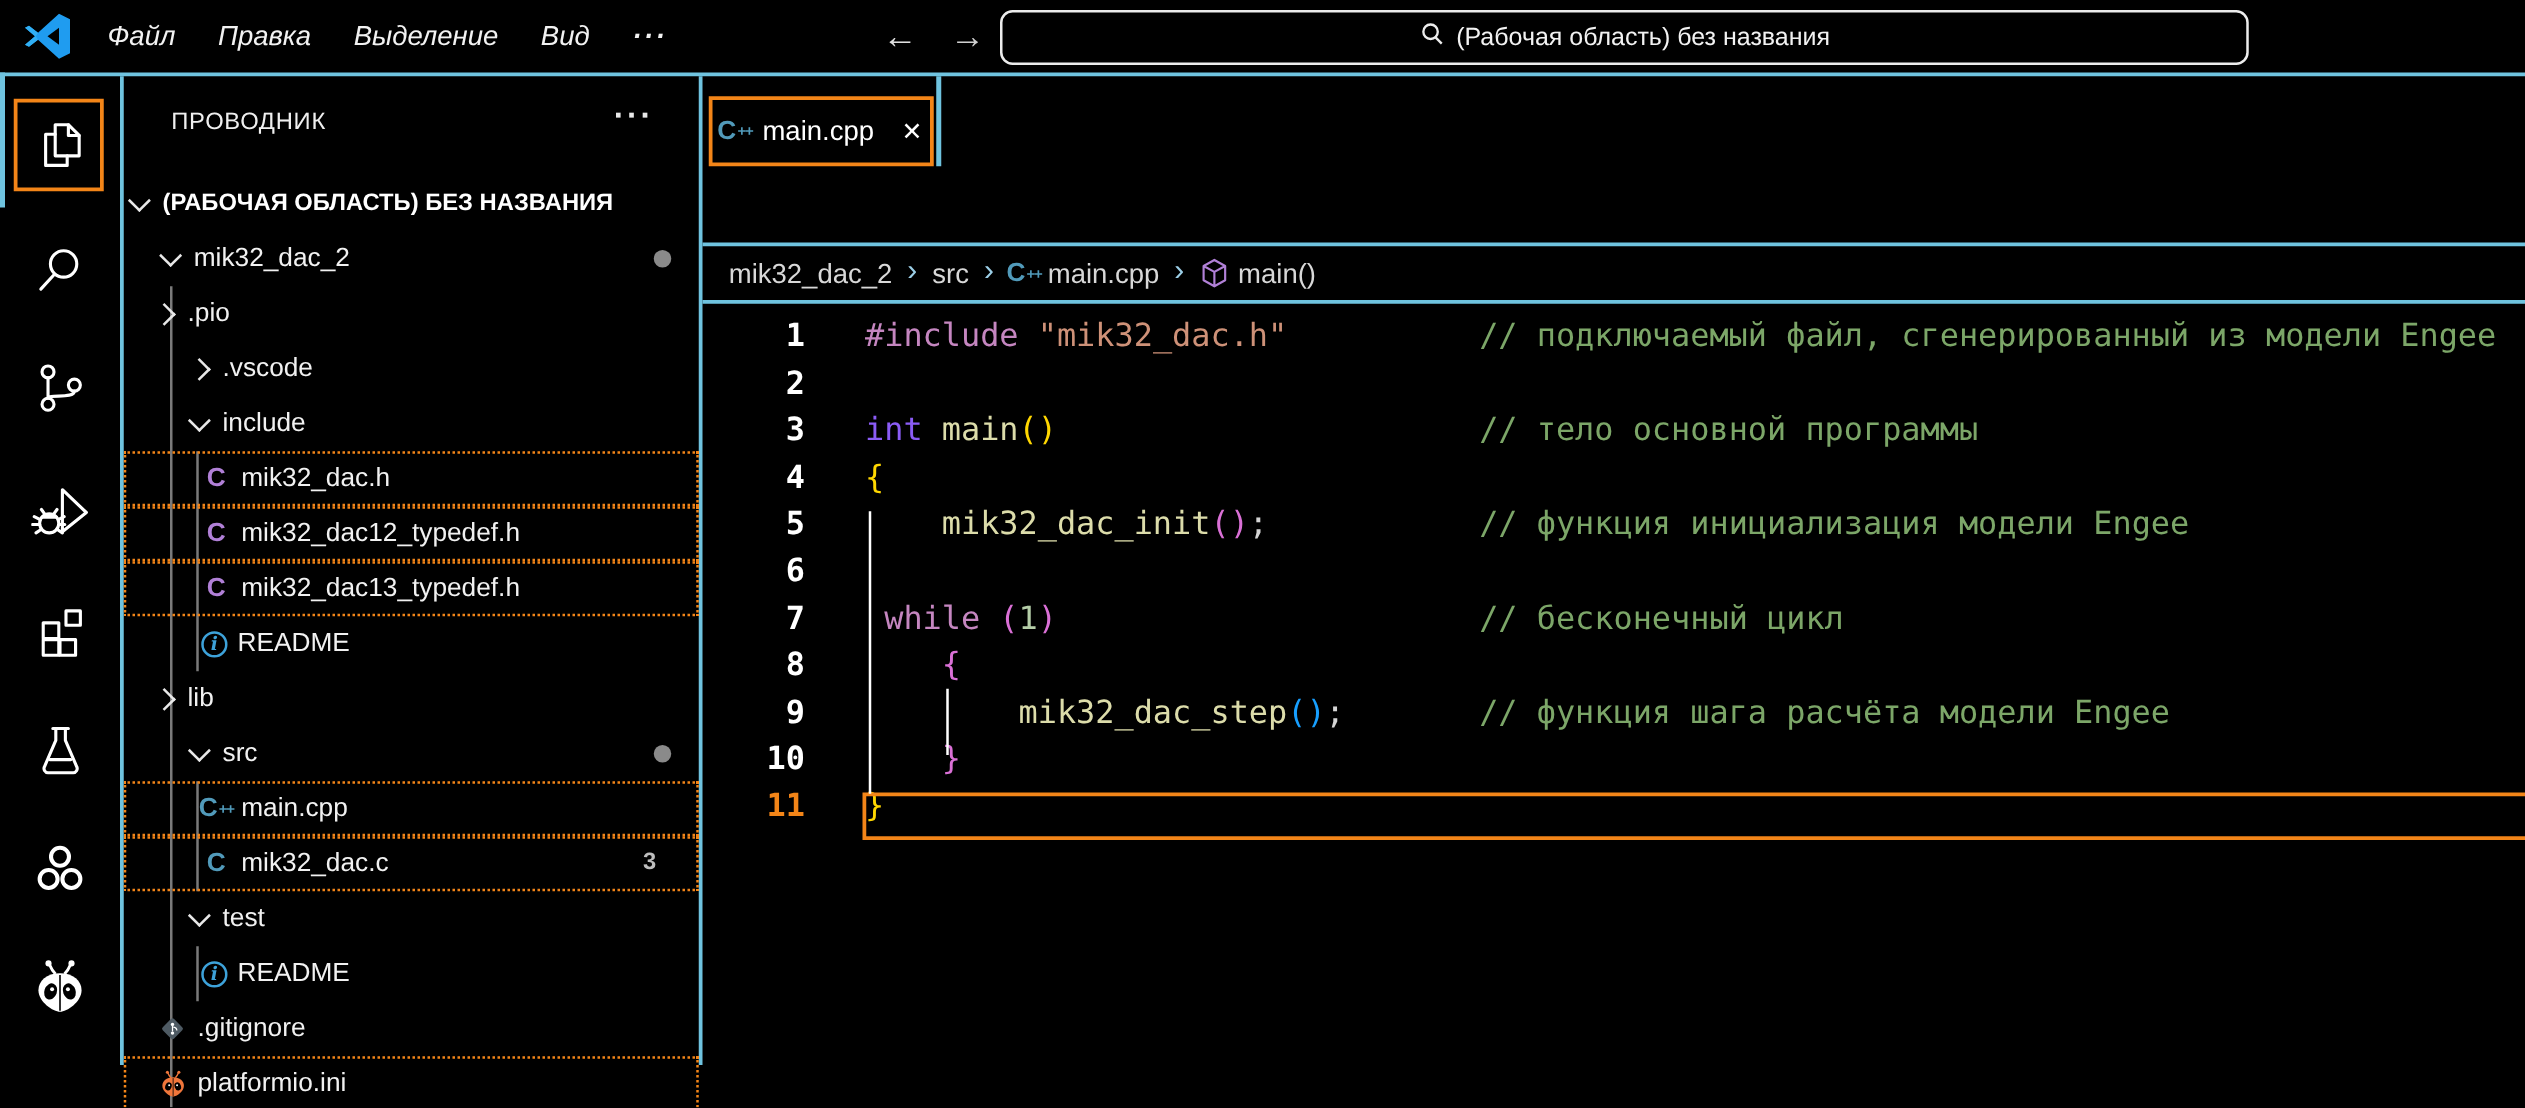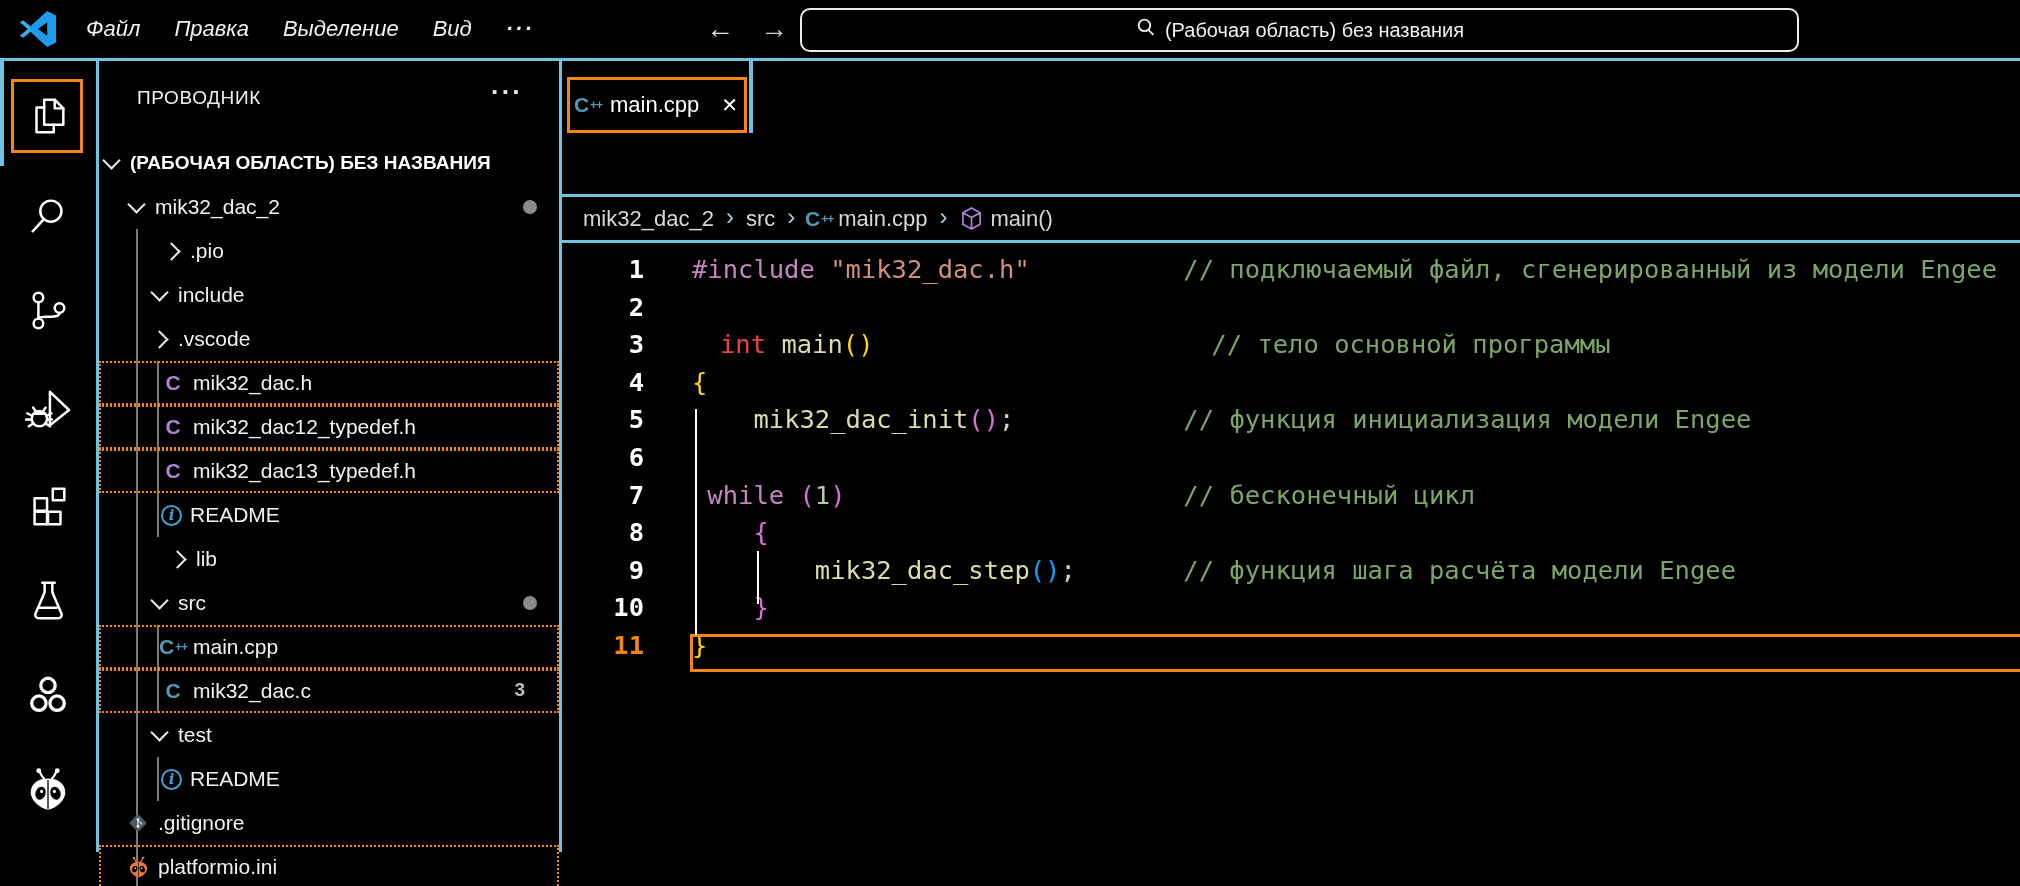--- a/index.html
+++ b/index.html
@@ -56,21 +56,21 @@
                font-size:22px;color:#d8d8d8;gap:12px;}
   .bc-sep{color:#9CCFE7;font-size:24px;margin-top:-3px;}
   .bc-item{display:flex;align-items:center;gap:7px;}
   #bc-border{left:562px;top:179px;width:1458px;height:3px;}
   #code{position:absolute;left:0;top:182px;width:100%;height:643px;padding-top:8px;
         font-family:"DejaVu Sans Mono",monospace;font-size:25.5px;}
   .code-line{display:flex;height:37.6px;line-height:37.6px;white-space:pre;}
   .ln{width:82px;text-align:right;color:#fff;font-weight:600;flex:none;}
   .ln.active{color:#F38518;}
   .lc{margin-left:48px;}
-  .tk-pp{color:#C586C0;text-align:center;} .tk-kw{color:#ef4444;margin-left:28px;} .tk-fn{color:#DCDCAA;} .tk-str{color:#CE9178;}
+  .tk-pp{color:#C586C0;text-align:center;} .tk-kw{color:#8b5cf6;} .tk-fn{color:#DCDCAA;} .tk-str{color:#CE9178;}
   .tk-num{color:#B5CEA8;} .tk-b1{color:#FFD700;} .tk-b2{color:#DA70D6;} .tk-b3{color:#179FFF;}
   .tk-pl{color:#d4d4d4;} .tk-cm{color:#7CA668;}
   #cur-line-box{position:absolute;left:128px;right:-4px;top:391px;height:38px;border:3px solid #F38518;box-sizing:border-box;}
   .ed-guide{position:absolute;width:2px;background:#ffffff;}
 </style>
 </head>
 <body>
 
 <div id="root">
 
@@ -166,49 +166,49 @@
     <div id="tree">
         <div class="tree-row bold" style="padding-left: 6px;">
           <span class="chev down"></span>
           <span class="tree-label">(РАБОЧАЯ ОБЛАСТЬ) БЕЗ НАЗВАНИЯ</span>
         </div>
         <div class="tree-row" style="padding-left: 31px;">
           <span class="chev down"></span>
           <span class="tree-label">mik32_dac_2</span>
           <span class="mod-dot"></span>
         </div>
-        <div class="tree-row" style="padding-left: 66px;">
+        <div class="tree-row" style="padding-left: 26px;">
           <span class="chev right"></span>
           <span class="tree-label">.pio</span>
-        </div>
-        <div class="tree-row" style="padding-left: 54px;">
-          <span class="chev down"></span>
-          <span class="tree-label">include</span>
         </div>
         <div class="tree-row" style="padding-left: 54px;">
           <span class="chev right"></span>
           <span class="tree-label">.vscode</span>
         </div>
+        <div class="tree-row" style="padding-left: 54px;">
+          <span class="chev down"></span>
+          <span class="tree-label">include</span>
+        </div>
         <div class="tree-row dotted" style="padding-left: 62px;">
           <span class="fic ch">C</span>
           <span class="tree-label">mik32_dac.h</span>
         </div>
         <div class="tree-row dotted" style="padding-left: 62px;">
           <span class="fic ch">C</span>
           <span class="tree-label">mik32_dac12_typedef.h</span>
         </div>
         <div class="tree-row dotted" style="padding-left: 62px;">
           <span class="fic ch">C</span>
           <span class="tree-label">mik32_dac13_typedef.h</span>
         </div>
         <div class="tree-row" style="padding-left: 62px;">
           <span class="fic info">i</span>
           <span class="tree-label">README</span>
         </div>
-        <div class="tree-row" style="padding-left: 72px;">
+        <div class="tree-row" style="padding-left: 26px;">
           <span class="chev right"></span>
           <span class="tree-label">lib</span>
         </div>
         <div class="tree-row" style="padding-left: 54px;">
           <span class="chev down"></span>
           <span class="tree-label">src</span>
           <span class="mod-dot"></span>
         </div>
         <div class="tree-row dotted" style="padding-left: 62px;">
           <span class="fic cc">C<i>++</i></span>

